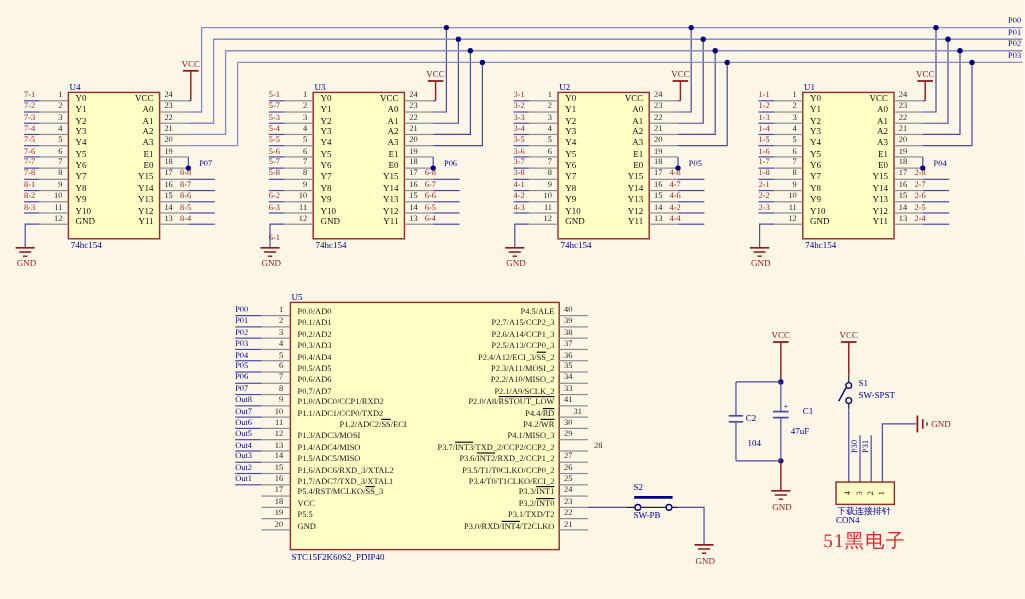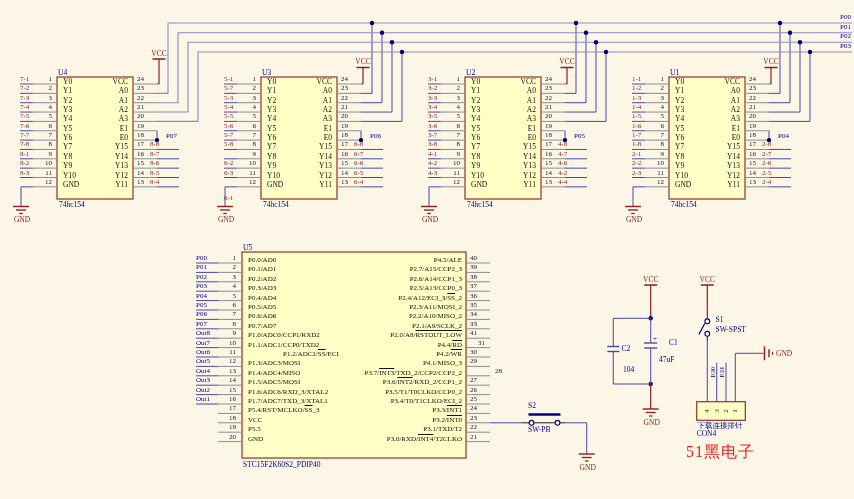--- a/index.html
+++ b/index.html
@@ -667,21 +667,21 @@
       <div class="t num" style="left: 236px; top: 349px; transform: translateX(-100%);"><span>11</span></div>
       <div class="t mnm" style="left: 248px; top: 351px; margin-left: 35px;"><span>P1.2/ADC2/</span><span class="ov">SS</span><span>/ECI</span></div>
       <div class="t netb" style="left: 196px; top: 349px;"><span>Out6</span></div>
       <div class="t num" style="left: 236px; top: 358.4px; transform: translateX(-100%);"><span>12</span></div>
       <div class="t mnm" style="left: 248px; top: 360.4px;"><span>P1.3/ADC3/MOSI</span></div>
       <div class="t netb" style="left: 196px; top: 358.4px;"><span>Out5</span></div>
       <div class="t num" style="left: 236px; top: 367.8px; transform: translateX(-100%);"><span>13</span></div>
       <div class="t mnm" style="left: 248px; top: 369.8px;"><span>P1.4/ADC4/MISO</span></div>
       <div class="t netb" style="left: 196px; top: 367.8px;"><span>Out4</span></div>
       <div class="t num" style="left: 236px; top: 377.2px; transform: translateX(-100%);"><span>14</span></div>
-      <div class="t mnm" style="left: 248px; top: 379.2px;"><span>P1.5/ADC5/MOSI</span></div>
+      <div class="t mnm" style="left: 248px; top: 379.2px;"><span>P1.5/ADC5/MISO</span></div>
       <div class="t netb" style="left: 196px; top: 377.2px;"><span>Out3</span></div>
       <div class="t num" style="left: 236px; top: 386.6px; transform: translateX(-100%);"><span>15</span></div>
       <div class="t mnm" style="left: 248px; top: 388.6px;"><span>P1.6/ADC6/RXD_3/XTAL2</span></div>
       <div class="t netb" style="left: 196px; top: 386.6px;"><span>Out2</span></div>
       <div class="t num" style="left: 236px; top: 396px; transform: translateX(-100%);"><span>16</span></div>
       <div class="t mnm" style="left: 248px; top: 398px;"><span>P1.7/ADC7/TXD_3/XTAL1</span></div>
       <div class="t netb" style="left: 196px; top: 396px;"><span>Out1</span></div>
       <div class="t num" style="left: 236px; top: 405.4px; transform: translateX(-100%);"><span>17</span></div>
       <div class="t mnm" style="left: 248px; top: 407.4px;"><span>P5.4/RST/MCLKO/</span><span class="ov">SS</span><span>_3</span></div>
       <div class="t num" style="left: 236px; top: 414.8px; transform: translateX(-100%);"><span>18</span></div>

